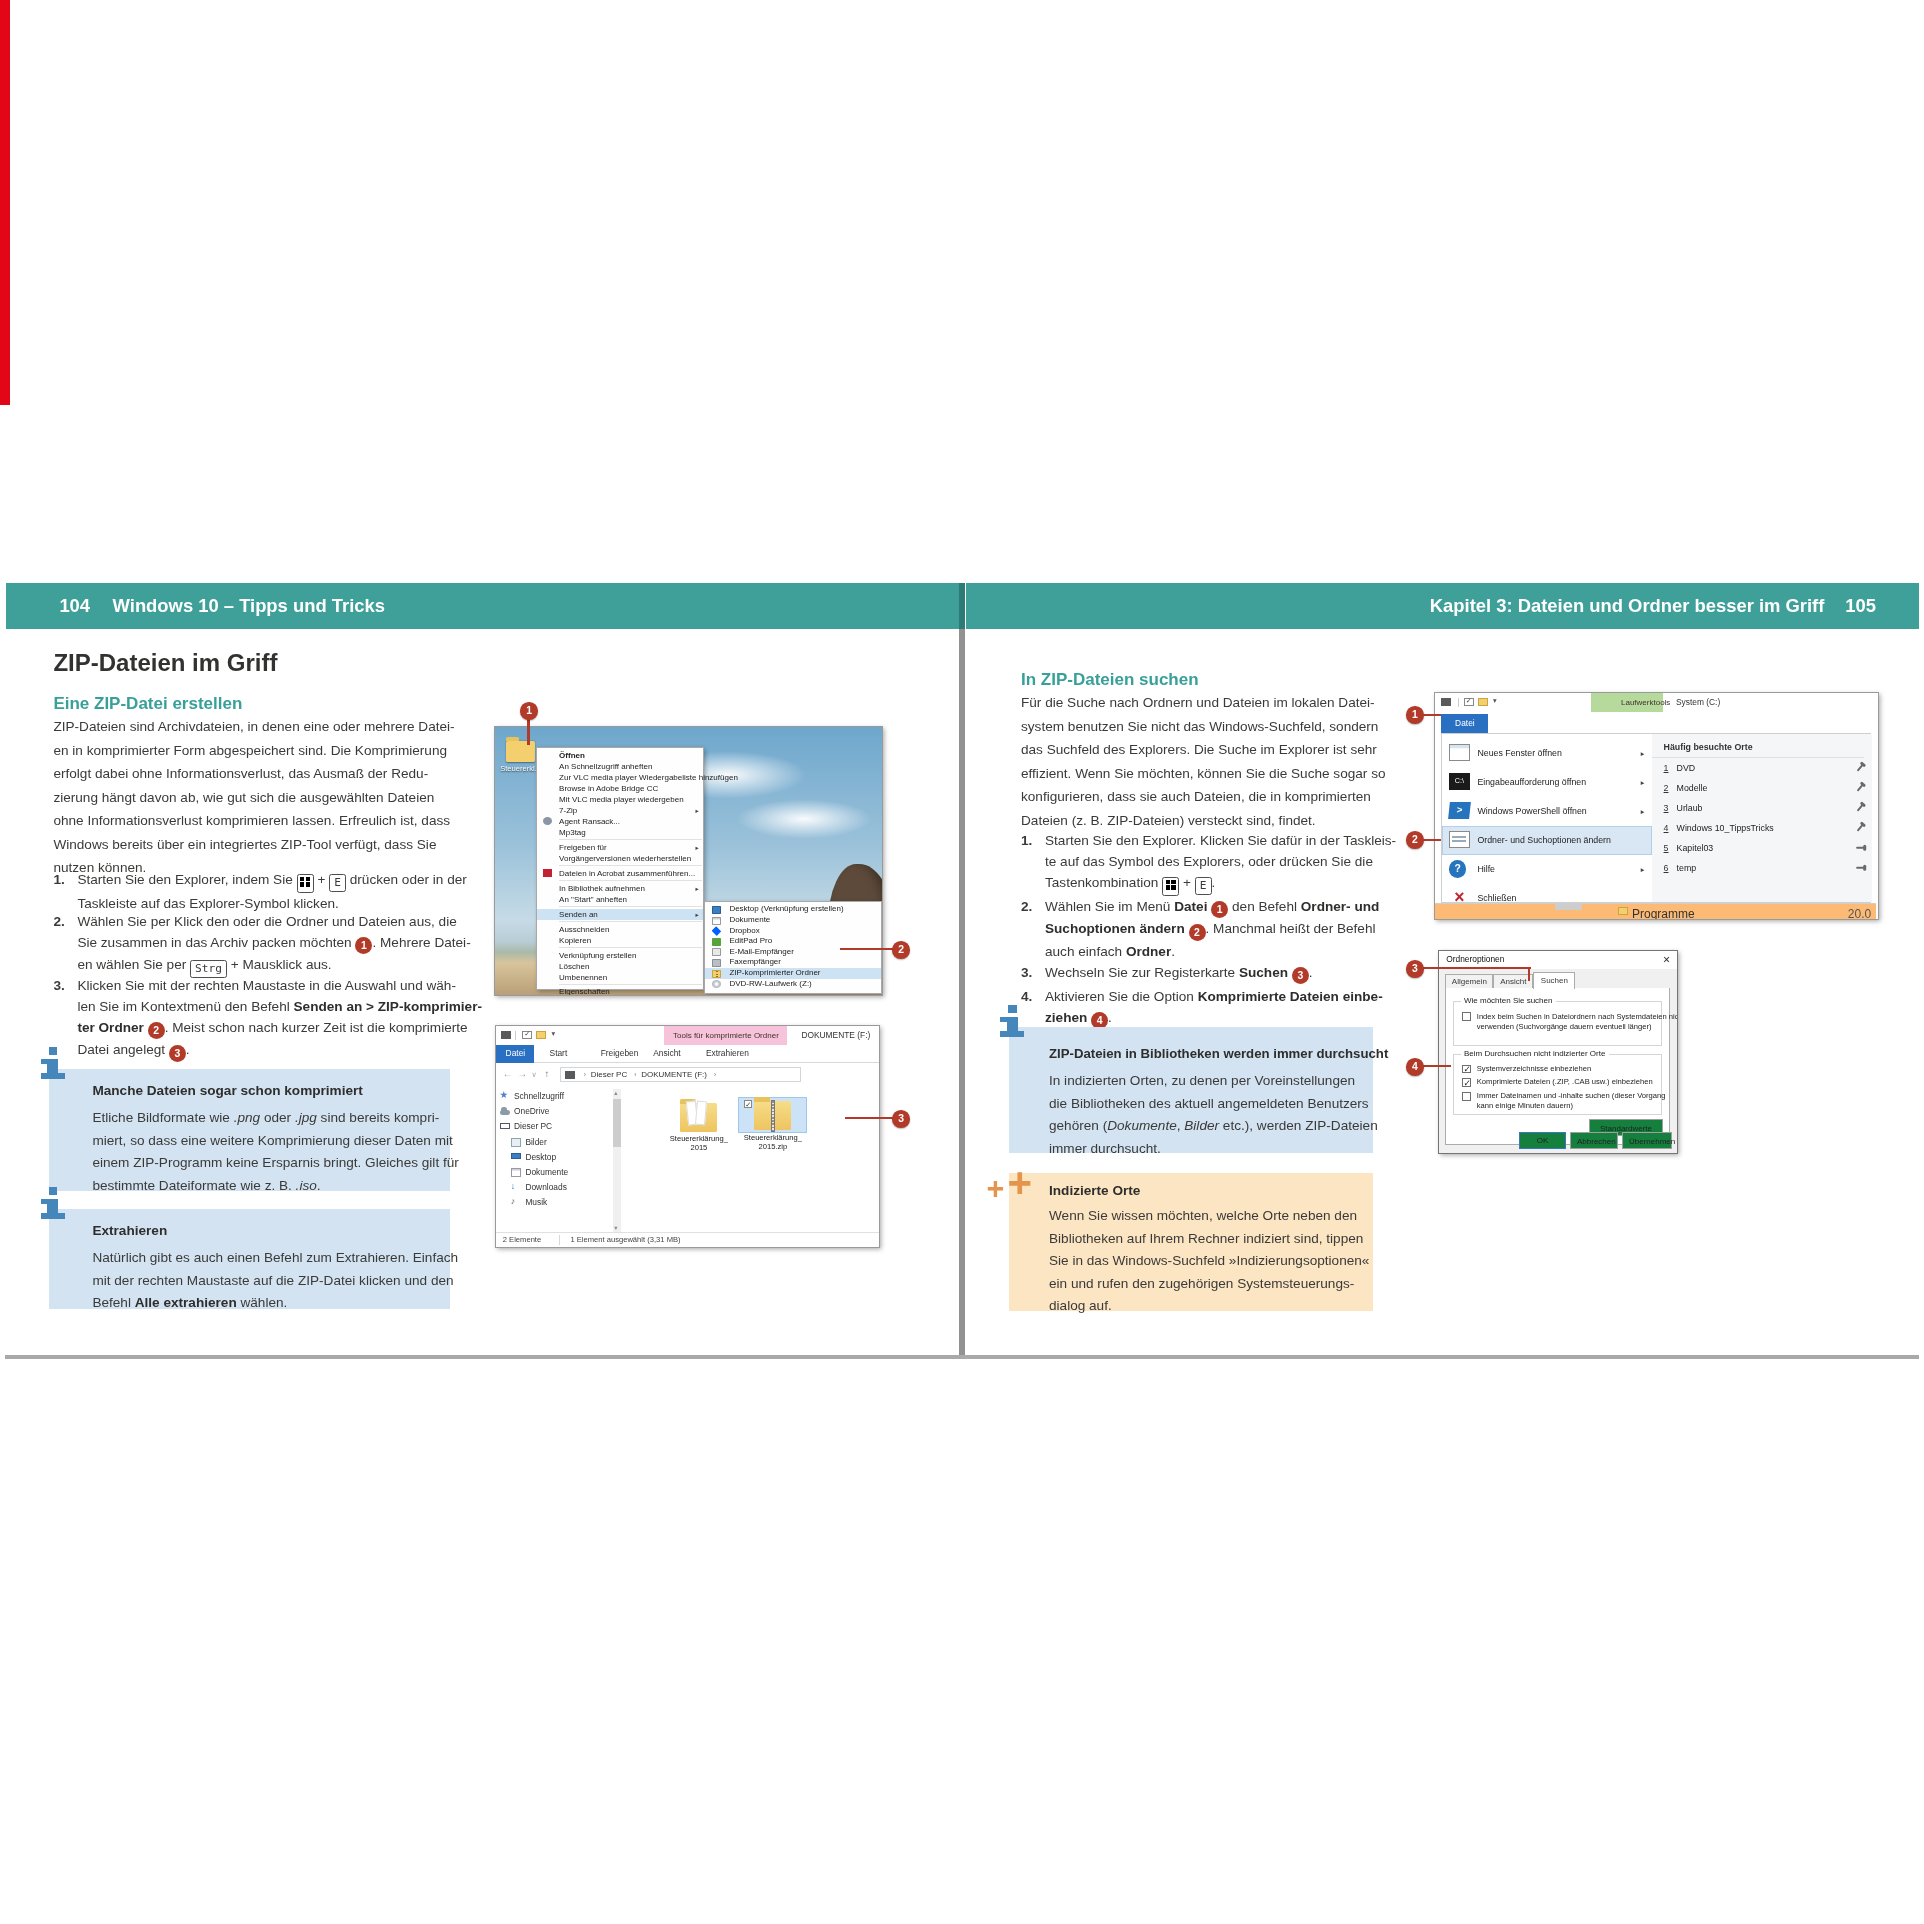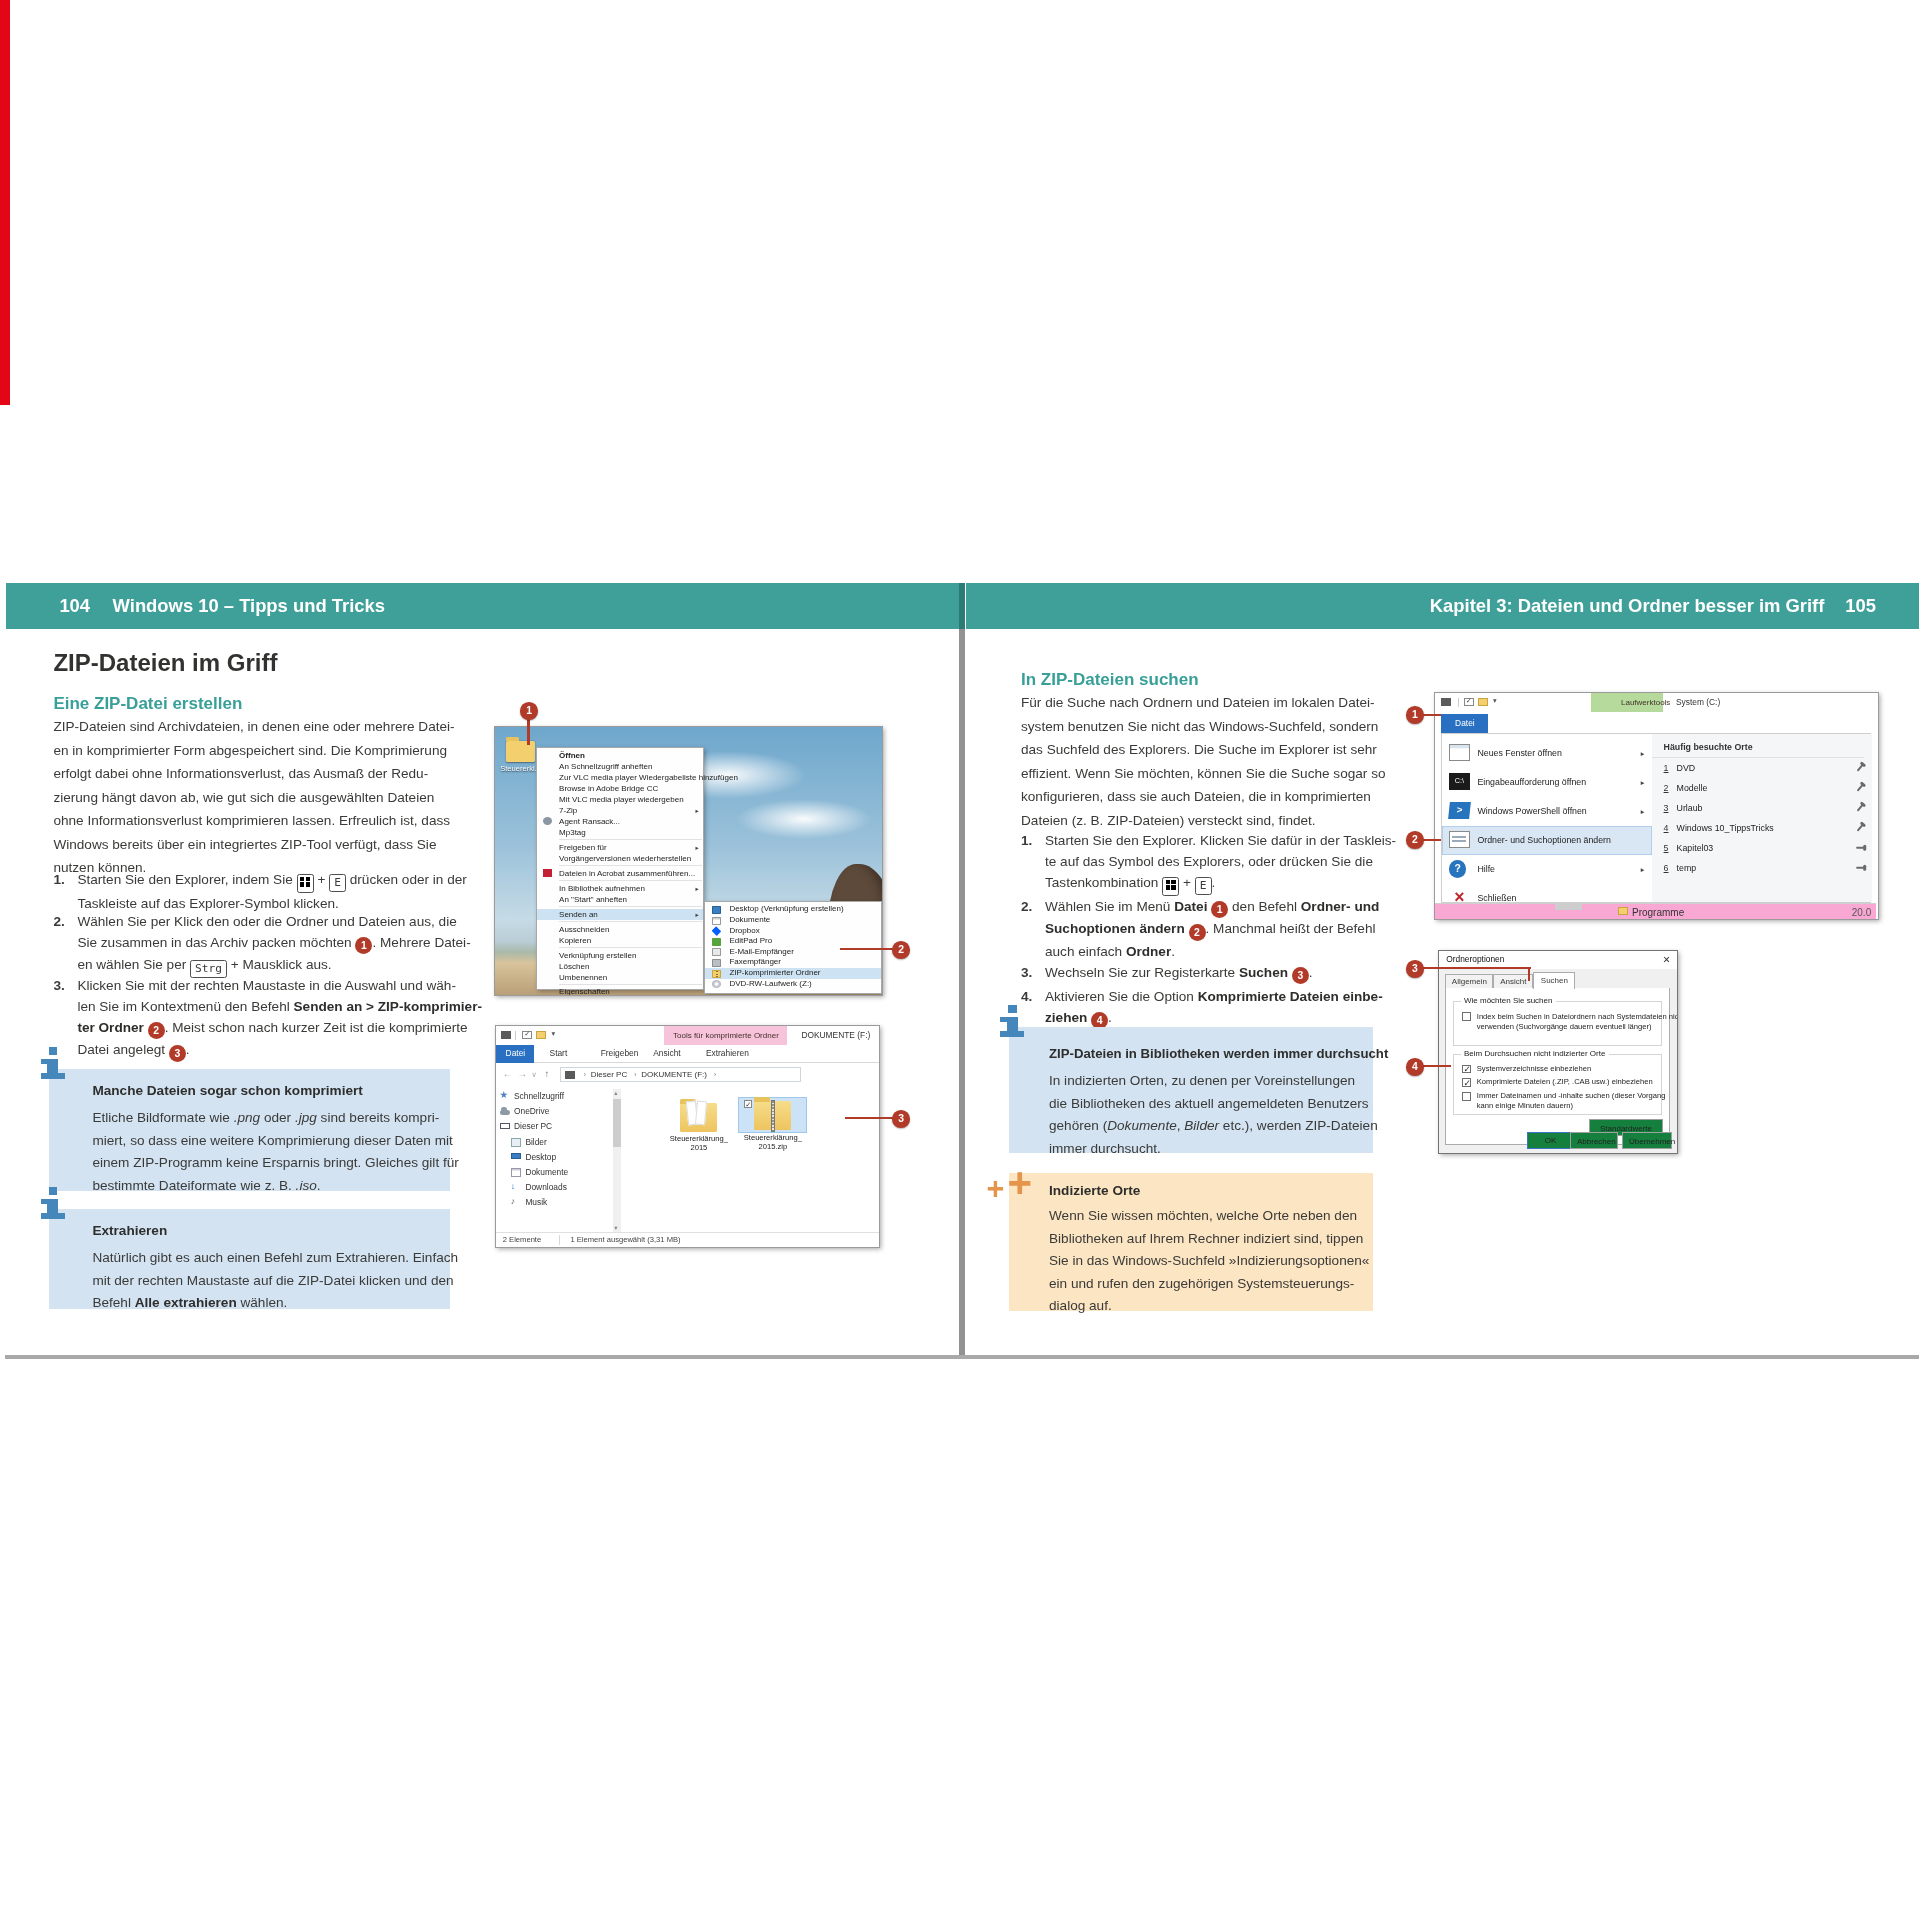--- a/index.html
+++ b/index.html
@@ -153,21 +153,21 @@
   .ric.help{background:#2673be;border-radius:50%;width:17.6px;height:17.6px;color:#fff;font-weight:bold;text-align:center;line-height:17.6px;font-size:10.4px;}
   .ric.close{color:#c0272d;font-size:17.6px;font-weight:bold;line-height:17px;text-align:center;}
   .rarr{position:absolute;right:8px;top:0;font-size:7.2px;color:#444;}
   .places{position:absolute;background:#f5f6f7;font-size:8.8px;color:#222;}
   .pheader{font-size:8.8px;font-weight:bold;color:#333;padding:8px 0 4.8px 11.2px;border-bottom:0.8px solid #e0e0e0;margin-right:8px;white-space:nowrap;}
   .pli{position:relative;height:20px;line-height:20px;padding-left:11.2px;white-space:nowrap;}
   .pn{display:inline-block;width:13px;text-decoration:underline;color:#333;}
   .pin{position:absolute;right:11.2px;top:6.4px;width:2.4px;height:8px;background:#6a6a6a;border-radius:0.8px;transform:rotate(40deg);}
   .pin::after{content:"";position:absolute;top:-2.4px;left:-1.6px;width:5.6px;height:3.2px;background:#6a6a6a;border-radius:1.6px;}
   .pin.flat{transform:rotate(90deg);}
-  .botstrip{position:absolute;background:#f9a8d4;border-top:0.8px solid #cfcfcf;font-size:10px;color:#333;overflow:hidden;}
+  .botstrip{position:absolute;background:#fdba74;border-top:0.8px solid #cfcfcf;font-size:12px;color:#333;overflow:hidden;}
   .hthumb{position:absolute;background:#cdcdcd;height:6.4px;}
   .minifold{position:absolute;width:10.4px;height:8px;background:#f3d06d;border:0.8px solid #caa43e;}
   
   .dlg{background:#f0f0f0;border:0.8px solid #747474;}
   .dtitle{position:absolute;left:0;top:0;width:100%;height:17.6px;background:#fff;font-size:8.4px;color:#111;line-height:17.6px;padding-left:7.2px;}
   .dx{position:absolute;right:6.4px;top:0;font-size:9.6px;color:#333;line-height:17.6px;}
   .dtabs{position:absolute;left:6.4px;top:21px;height:16px;font-size:8px;}
   .dtab{position:absolute;top:1.6px;height:14.4px;line-height:14.4px;text-align:center;border:0.8px solid #acacac;background:#f2f2f2;border-bottom:none;}
   .dtab.on{top:0;height:17px;background:#fff;z-index:2;line-height:16px;}
   .dbody{position:absolute;background:#fff;border:0.8px solid #acacac;border-top:none;}
@@ -545,21 +545,21 @@
           </div>
           <div class="chkrow">
             <span class="cb"></span>
             <div>Immer Dateinamen und -inhalte suchen (dieser Vorgang</div>
             <div>kann einige Minuten dauern)</div>
           </div>
         </div>
     </div>
     <button class="wbtn" style="left:150px;top:168px;width:74px;">Standardwerte</button>
 
-    <button class="wbtn def" style="left:80px;top:181px;width:47px;margin-left:8px;">OK</button>
+    <button class="wbtn def" style="left:80px;top:181px;width:47px;">OK</button>
     <button class="wbtn" style="left:131px;top:181px;width:48px;">Abbrechen</button>
     <button class="wbtn" style="left:183px;top:181px;width:50px;">Übernehmen</button>
   </div>
   <div class="cline" style="left:456px;top:384px;width:109px;height:2.4px;"></div>
   <div class="cline" style="left:562px;top:384px;width:2.4px;height:13.6px;"></div>
   <div class="cdot" style="left:440px;top:377px;">3</div>
   <div class="cline" style="left:456px;top:482px;width:29px;height:2.4px;"></div>
   <div class="cdot" style="left:440px;top:475px;">4</div>
 </div>
 

